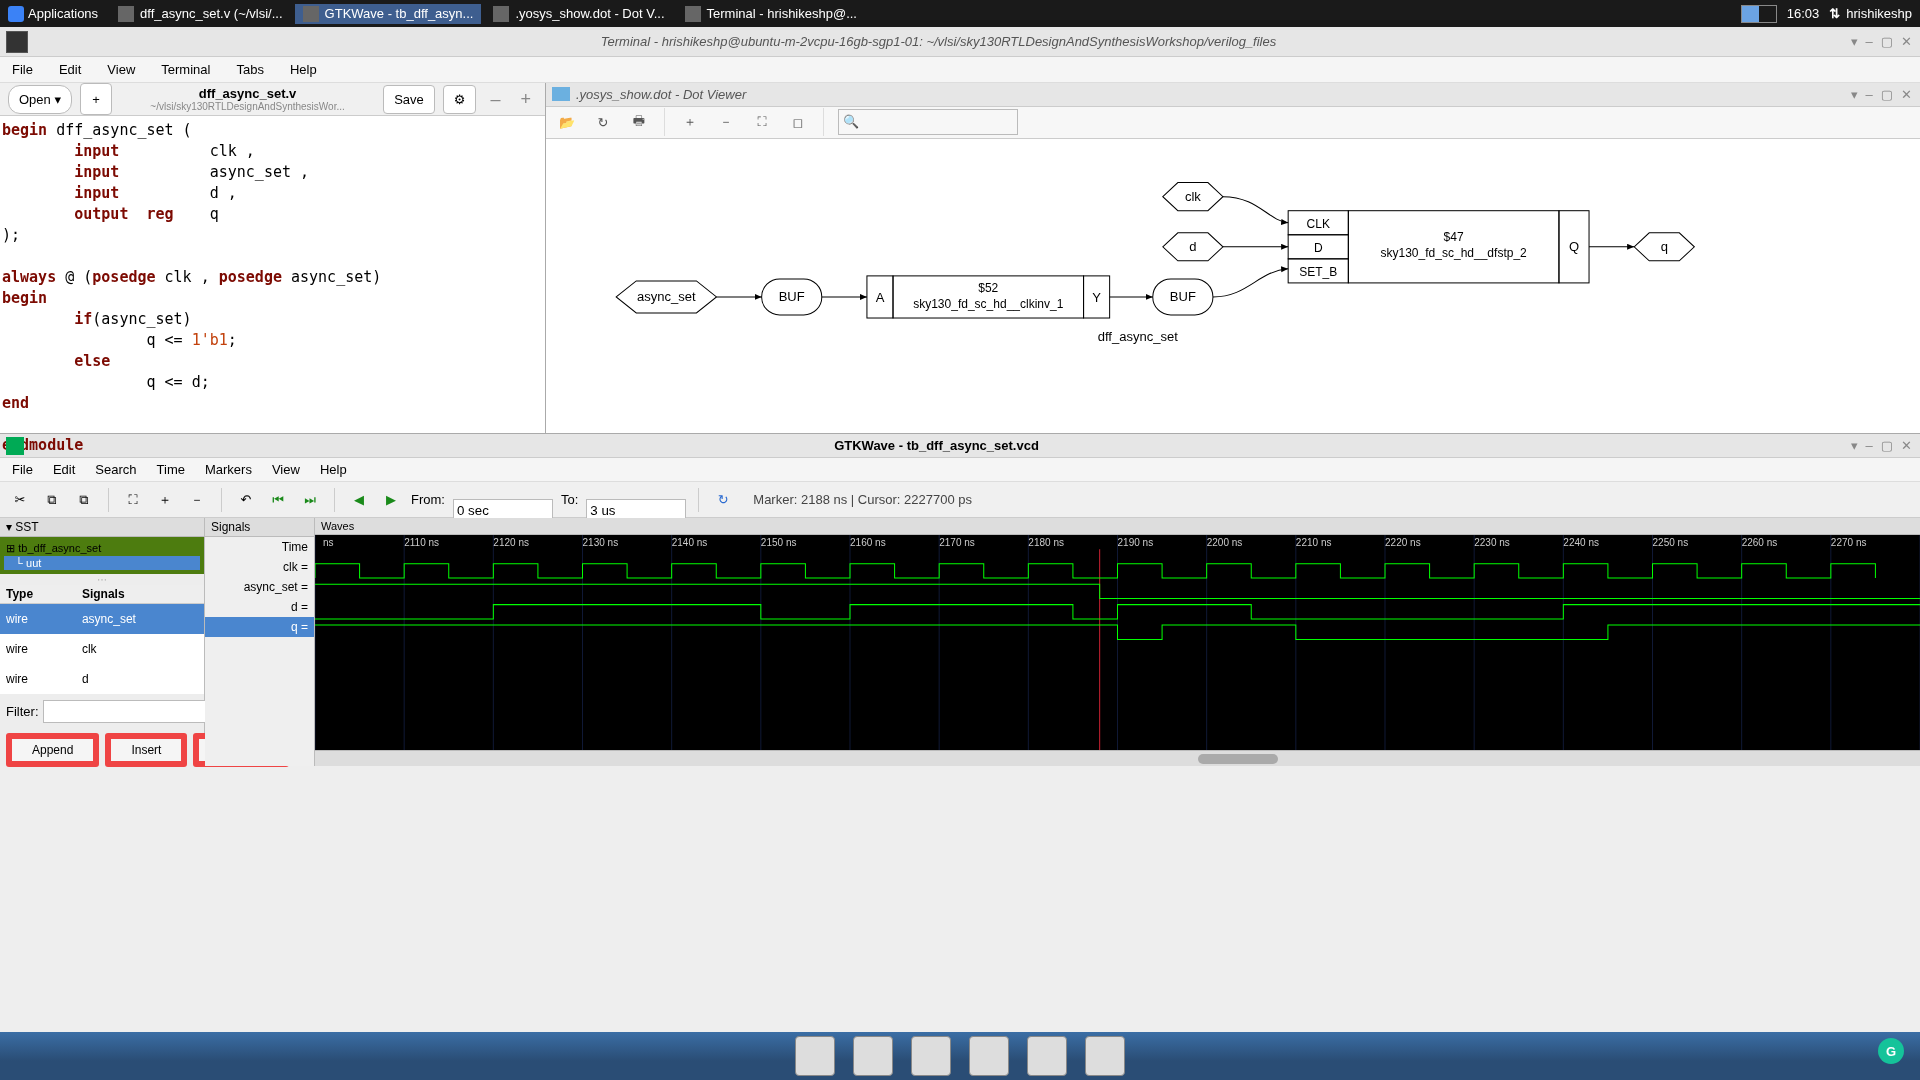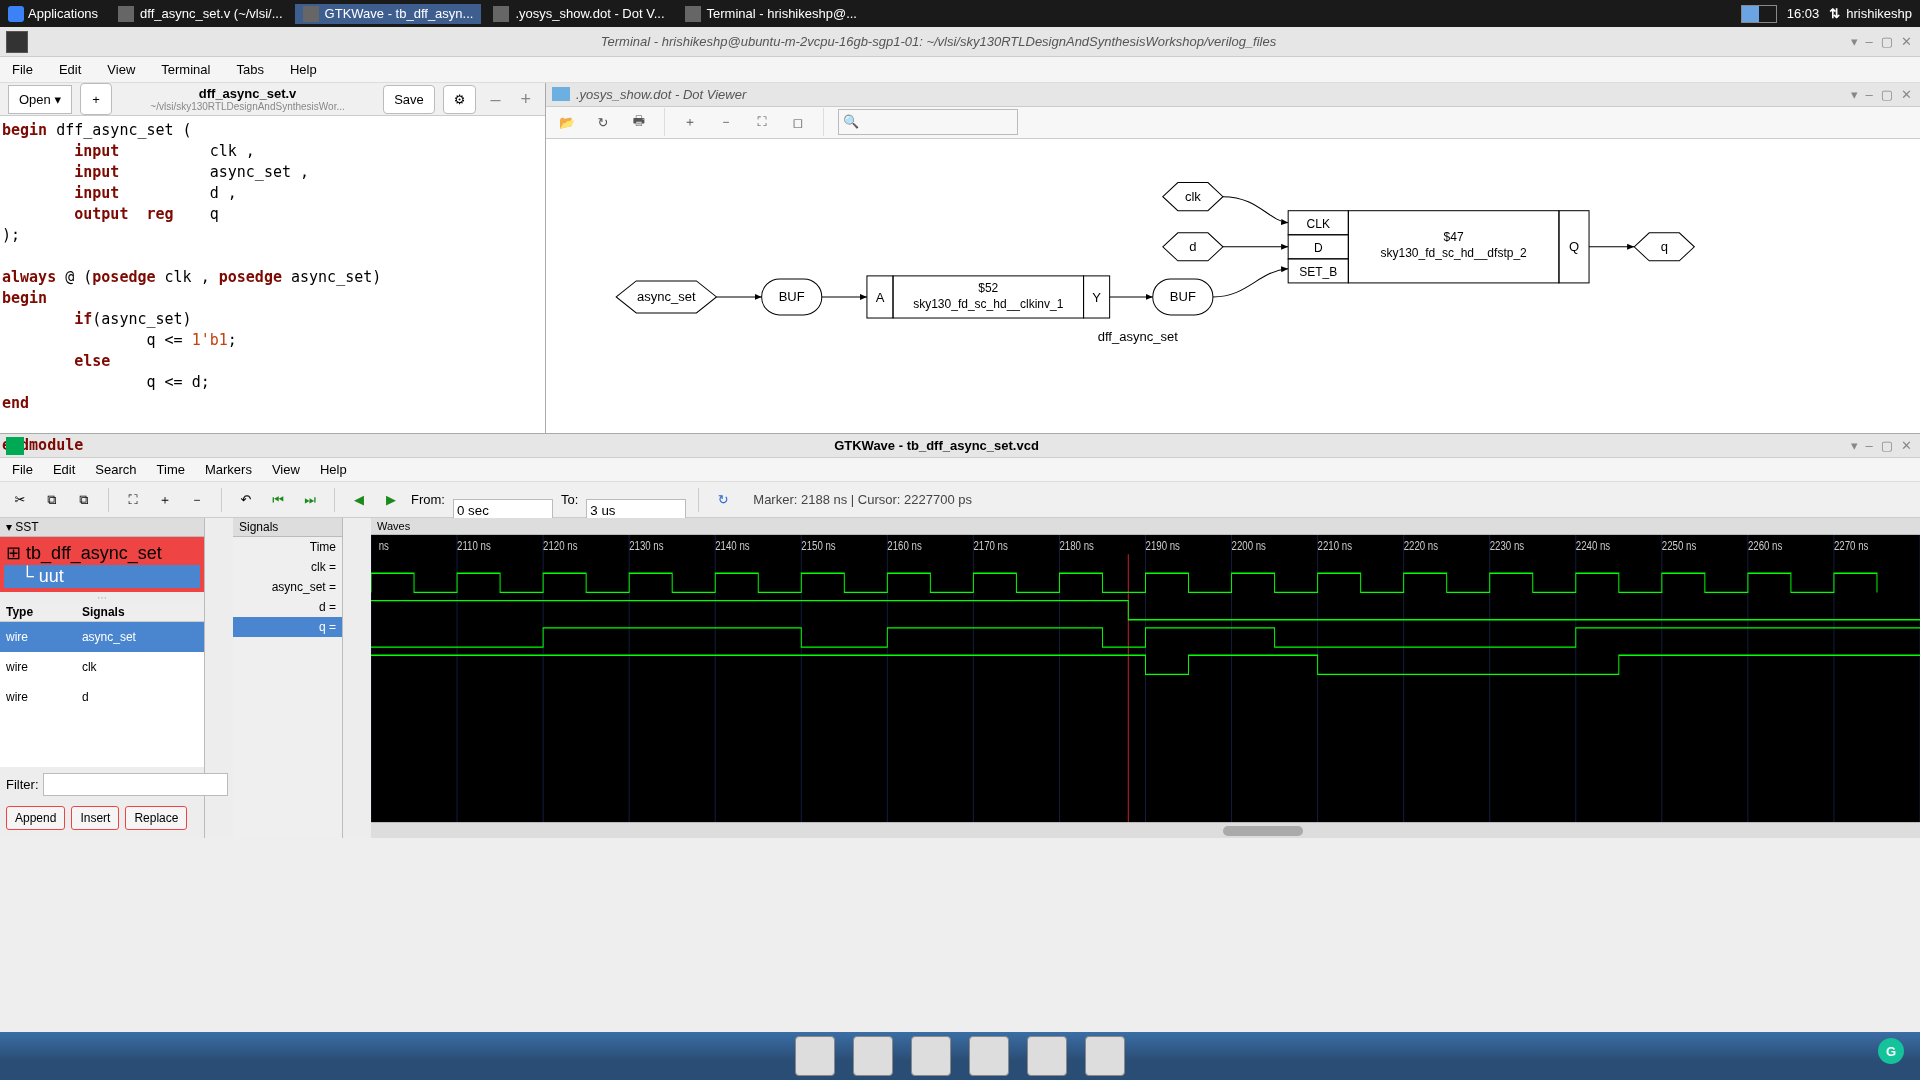--- a/index.html
+++ b/index.html
@@ -26,21 +26,21 @@
   .term-bar .win-btns { display: flex; gap: 8px; padding: 0 8px; color: #888; }
 
   .term-menu { height: 26px; display: flex; align-items: center; gap: 26px; padding: 0 12px; background: #f5f5f5; border-bottom: 1px solid #ddd; }
 
   
   .main-area { display: flex; height: 350px; }
 
   
   .editor { width: 546px; background: #fff; border-right: 1px solid #aaa; display: flex; flex-direction: column; }
   .editor .toolbar { height: 46px; display: flex; align-items: center; gap: 8px; padding: 0 8px; border-bottom: 1px solid #ccc; background: #f0f0f0; }
-  .editor .toolbar .open-btn { border: 1px solid #bbb; padding: 6px 10px; border-radius: 0; background: #fff; }
+  .editor .toolbar .open-btn { border: 1px solid #bbb; padding: 6px 10px; border-radius: 12px; background: #fff; }
   .editor .toolbar .new-btn { border: 1px solid #bbb; width: 32px; height: 32px; display:flex;align-items:center;justify-content:center;border-radius:4px;background:#fff;}
   .editor .toolbar .titleblk { flex: 1; text-align: center; }
   .editor .toolbar .titleblk .fname { font-weight: bold; }
   .editor .toolbar .titleblk .fpath { font-size: 10px; color: #888; }
   .editor .toolbar .save-btn, .editor .toolbar .gear-btn { border: 1px solid #bbb; padding: 6px 10px; border-radius: 4px; background: #fff; }
   .editor .toolbar .mp { color: #888; font-size: 18px; padding: 0 6px; }
   .editor .code { flex: 1; font-family: monospace; font-size: 15px; padding: 4px 2px; line-height: 1.4; white-space: pre; }
   .kw { color: #7c0a02; font-weight: bold; }
   .lit { color: #c2410c; }
 
@@ -63,35 +63,35 @@
   .gtkwave .gw-title .gicon { width: 18px; height: 18px; background: #0a5; margin: 0 6px; }
   .gtkwave .gw-title span.t { flex: 1; text-align: center; font-weight: bold; }
   .gtkwave .gw-title .win-btns { display: flex; gap: 8px; padding: 0 8px; color: #888; }
   .gtkwave .gw-menu { height: 24px; display: flex; align-items: center; gap: 20px; padding: 0 12px; background: #f5f5f5; border-bottom: 1px solid #ddd; }
   .gtkwave .gw-tools { height: 36px; display: flex; align-items: center; gap: 8px; padding: 0 8px; border-bottom: 1px solid #ccc; background: #f0f0f0; }
   .gtkwave .gw-tools .tool { width: 24px; height: 24px; display:flex;align-items:center;justify-content:center;}
   .gtkwave .gw-tools .sep { width: 1px; height: 24px; background: #ccc; margin: 0 4px; }
   .gtkwave .gw-tools input { width: 100px; padding: 3px; border: 1px solid #bbb; margin-top: 21px; }
   .gtkwave .gw-tools .status { margin-left: 10px; color: #444; }
 
-  .gw-body { display: flex; height: 320px; background: #ededed; gap: 28px; }
+  .gw-body { display: flex; height: 248px; background: #ededed; }
   .gw-sst { width: 205px; border-right: 1px solid #bbb; display: flex; flex-direction: column; }
   .gw-sst .hdr { background: #ddd; padding: 2px 6px; font-size: 12px; border-bottom: 1px solid #bbb; }
-  .gw-sst .tree { background: #ef4444; padding: 4px; font-size: 18px; }
+  .gw-sst .tree { background: #4d7c0f; padding: 4px; font-size: 11px; }
   .gw-sst .tree .row { padding: 1px 2px; }
   .gw-sst .tree .row.sel { background: #4a86cf; color: #fff; }
   .gw-sst .siglist { background: #fff; flex: 1; font-size: 12px; }
   .gw-sst .siglist table { width: 100%; border-collapse: collapse; }
   .gw-sst .siglist th { text-align: left; padding: 2px 6px; background: #eee; border-bottom: 1px solid #ccc; }
   .gw-sst .siglist td { padding: 8px 6px; }
   .gw-sst .siglist tr.sel { background: #4a86cf; color: #fff; }
   .gw-sst .filter { padding: 6px; display: flex; align-items: center; gap: 4px; }
   .gw-sst .filter input { flex: 1; padding: 3px; border: 1px solid #bbb; }
   .gw-sst .btns { padding: 4px 6px 8px; display: flex; gap: 6px; }
-  .gw-sst .btns button { border: 1px solid #ef4444; background: #f5f5f5; padding: 4px 8px; border-radius: 3px; font-size: 12px; }
+  .gw-sst .btns button { border: 6px solid #ef4444; background: #f5f5f5; padding: 4px 20px; border-radius: 3px; font-size: 12px; }
 
   .gw-sig { width: 110px; border-right: 1px solid #bbb; background: #efefef; }
   .gw-sig .shdr { padding: 2px 6px; background: #ddd; border-bottom: 1px solid #bbb; font-size: 12px; }
   .gw-sig .srow { padding: 2px 6px; text-align: right; font-size: 12px; height: 20px; line-height:16px;}
   .gw-sig .srow.sel { background: #4a86cf; color: #fff; }
 
   .gw-wave { flex: 1; display: flex; flex-direction: column; }
   .gw-wave .whdr { padding: 2px 6px; background: #ddd; border-bottom: 1px solid #bbb; font-size: 11px; }
   .gw-wave .wcanvas { flex: 1; background: #000; position: relative; }
   .gw-wave .wscroll { height: 16px; background: #ddd; border-top: 1px solid #bbb; position: relative; }

